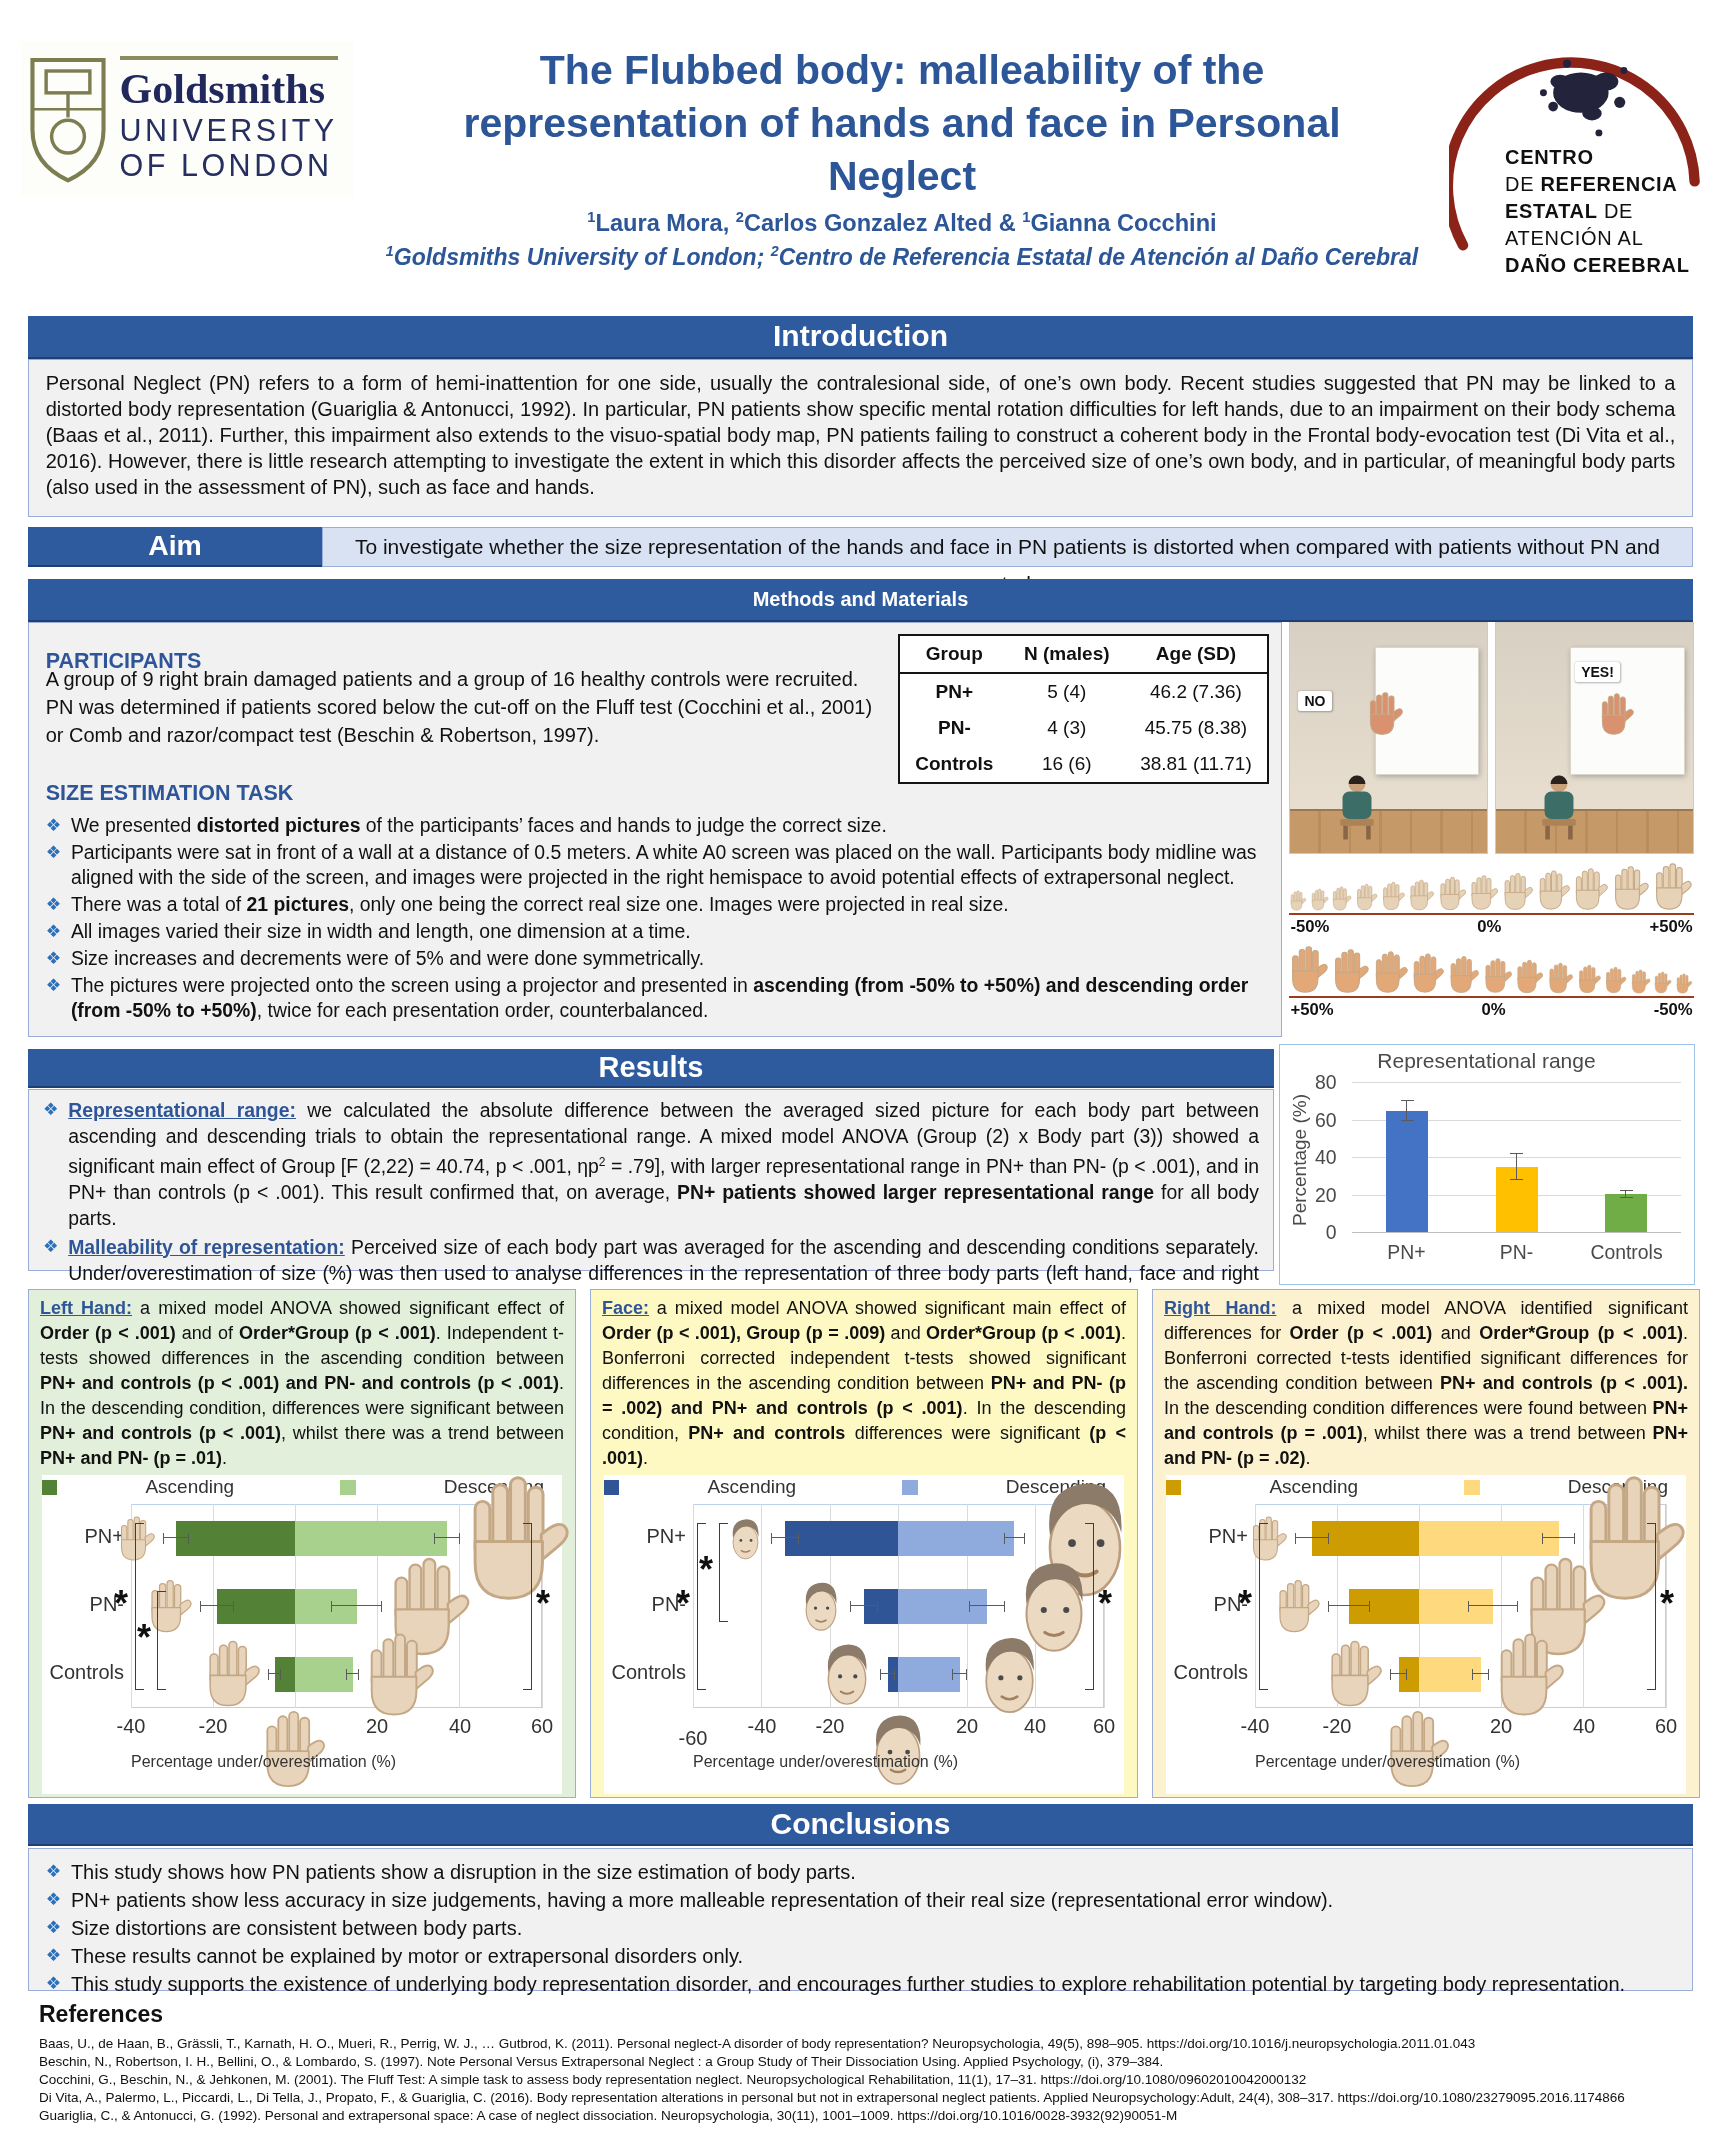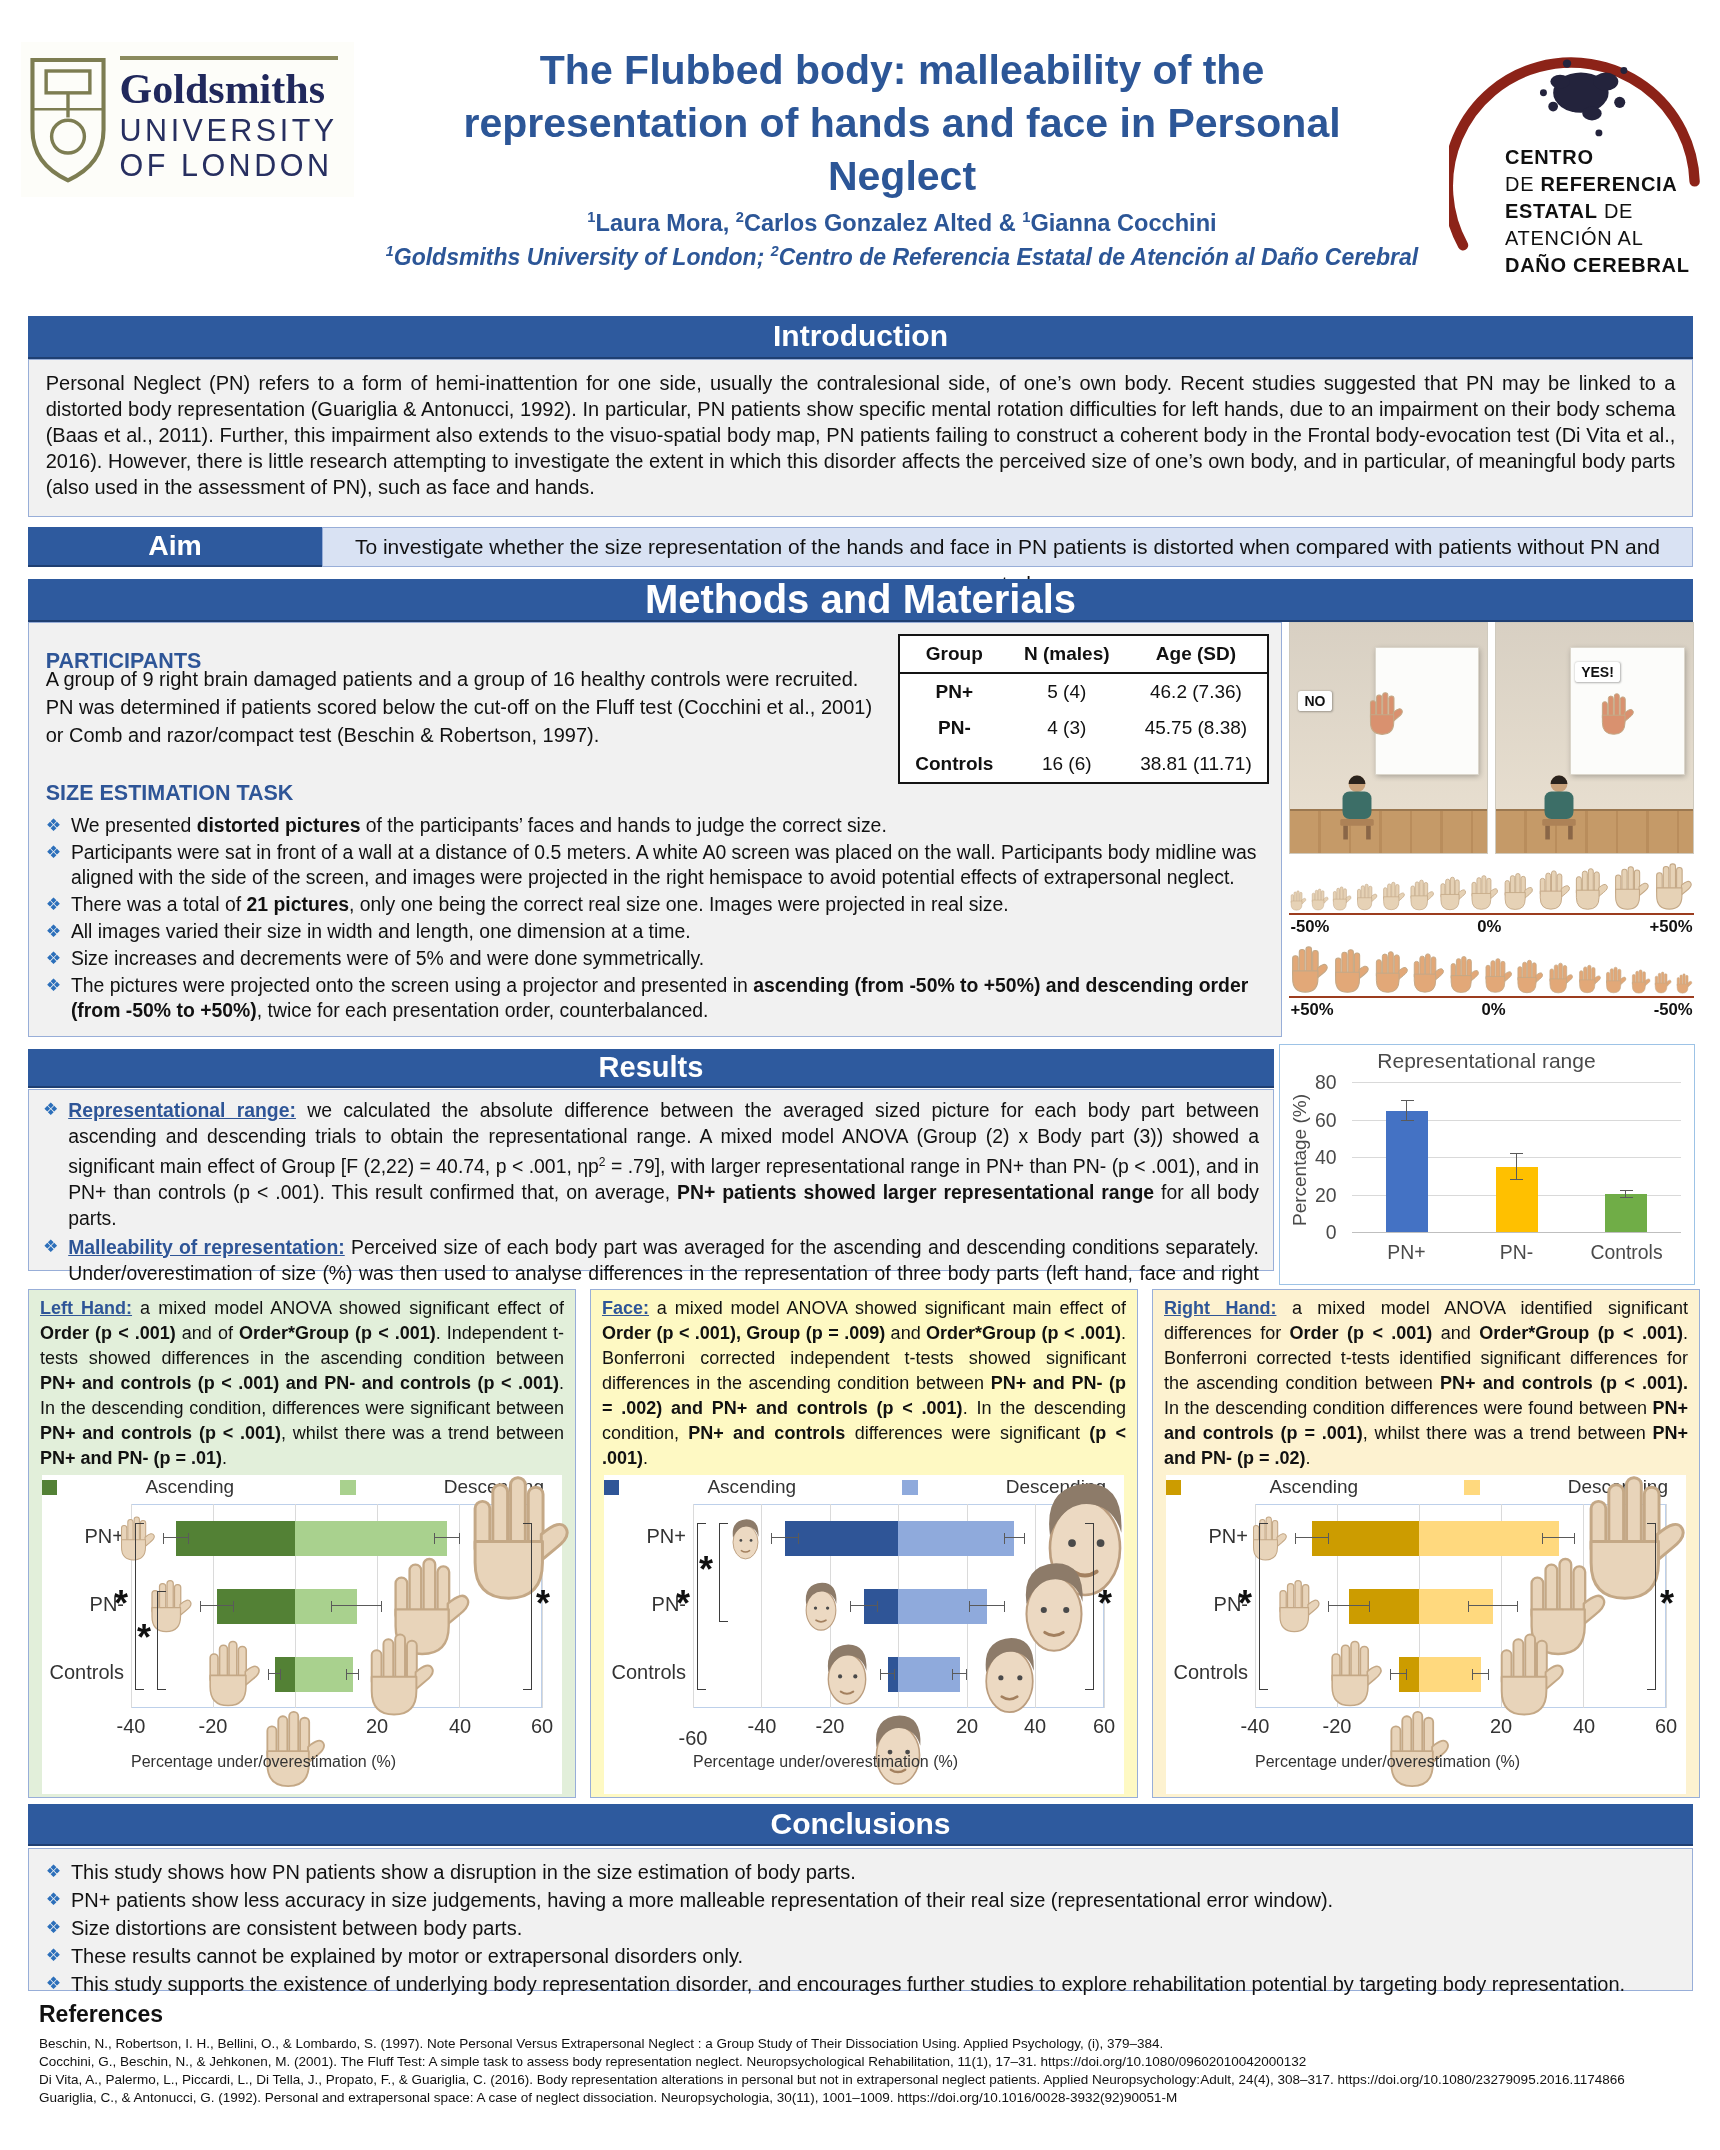--- a/index.html
+++ b/index.html
@@ -16,21 +16,21 @@
 #authors{font-size:23.6px;font-weight:700;margin-top:5.6px}
 #affil{font-size:23px;font-weight:700;font-style:italic;margin-top:7px}
 #affil2{font-size:23px;font-weight:700;font-style:italic;margin-top:2.8px}
 #ceadac{position:absolute;left:1449px;top:15.3px;width:261px;height:294px}
 #ceadac svg{position:absolute;left:0;top:0}
 #ceadac-text{position:absolute;left:56px;top:129px;font-size:20px;line-height:27px;color:#101010;letter-spacing:0.7px}
 
 
 .hbar{position:absolute;left:28px;width:1665px;background:#2e5a9e;border-bottom:2.8px solid #1f3f72;color:#fff;font-weight:700;text-align:center}
 #intro-bar{top:316px;height:43px;font-size:30px;line-height:40px}
-#methods-bar{top:579px;height:43px;font-size:40px;line-height:40px}
+#methods-bar{top:579px;height:43px;font-size:20px;line-height:40px}
 #results-bar{top:1049px;height:39px;width:1246px;font-size:29px;line-height:36px}
 #conclusions-bar{top:1804px;height:42px;font-size:30px;line-height:39px}
 .graybox{position:absolute;background:#f1f1f1;border:1.4px solid #98aed8}
 #intro-box{left:28px;top:359px;width:1665px;height:158px;font-size:20px;line-height:26px;padding:9.7px 16.7px;text-align:justify;color:#111}
 #aim-bar{position:absolute;left:28px;top:527px;width:294px;height:40px;background:#2e5a9e;border-bottom:2.8px solid #1f3f72;color:#fff;font-weight:700;font-size:28.4px;text-align:center;line-height:37px}
 #aim-box{position:absolute;left:322px;top:527px;width:1371px;height:40px;background:#d9e2f3;border:1.4px solid #98aed8;font-size:21px;line-height:37px;text-align:center;color:#111}
 
 
 #methods-box{left:28px;top:622px;width:1254px;height:415px}
 #participants-heading,#task-heading{position:absolute;left:16.7px;font-size:21.5px;font-weight:700;color:#2e5597}
@@ -974,20 +974,21 @@
         <div class="bt">These results cannot be explained by motor or extrapersonal disorders only.</div>
       </div>
     <div class="bullet">
         <span class="dm">❖</span>
         <div class="bt">This study supports the existence of underlying body representation disorder, and encourages further studies to explore rehabilitation potential by targeting body representation.</div>
       </div>
   </div>
 
   <div id="refs">
     <h3>References</h3>
+    <div class="ref">Baas, U., de Haan, B., Grässli, T., Karnath, H. O., Mueri, R., Perrig, W. J., … Gutbrod, K. (2011). Personal neglect-A disorder of body representation? Neuropsychologia, 49(5), 898–905. https://doi.org/10.1016/j.neuropsychologia.2011.01.043</div>
     <div class="ref">Beschin, N., Robertson, I. H., Bellini, O., &amp; Lombardo, S. (1997). Note Personal Versus Extrapersonal Neglect : a Group Study of Their Dissociation Using. Applied Psychology, (i), 379–384.</div>
     <div class="ref">Cocchini, G., Beschin, N., &amp; Jehkonen, M. (2001). The Fluff Test: A simple task to assess body representation neglect. Neuropsychological Rehabilitation, 11(1), 17–31. https://doi.org/10.1080/09602010042000132</div>
     <div class="ref">Di Vita, A., Palermo, L., Piccardi, L., Di Tella, J., Propato, F., &amp; Guariglia, C. (2016). Body representation alterations in personal but not in extrapersonal neglect patients. Applied Neuropsychology:Adult, 24(4), 308–317. https://doi.org/10.1080/23279095.2016.1174866</div>
     <div class="ref">Guariglia, C., &amp; Antonucci, G. (1992). Personal and extrapersonal space: A case of neglect dissociation. Neuropsychologia, 30(11), 1001–1009. https://doi.org/10.1016/0028-3932(92)90051-M</div>
   </div>
 
 </div>
 
 
 </body></html>

